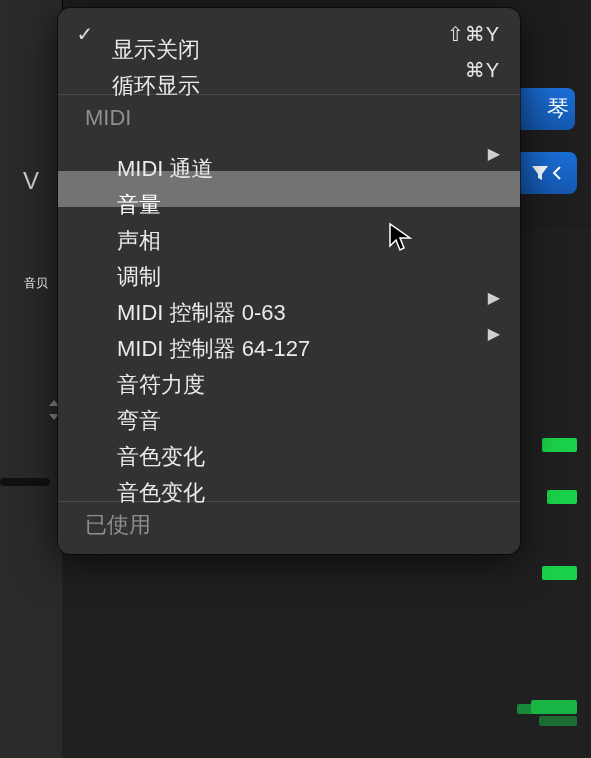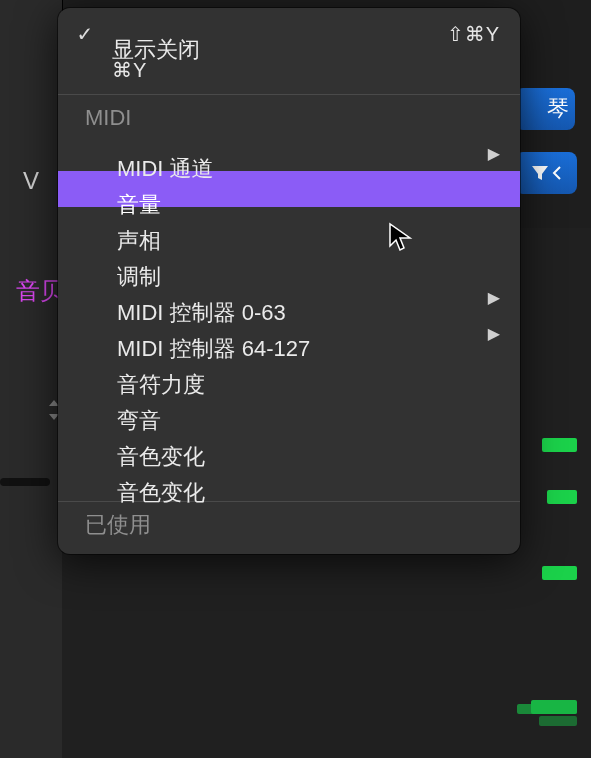--- a/index.html
+++ b/index.html
@@ -39,25 +39,25 @@
     left: 45px;
     top: 400px;
     width: 18px;
     height: 26px;
     color: #888;
     font-size: 18px;
     text-align: center;
   }
   .bg .small-text {
     position: absolute;
-    left: 16px;
+    left: 0;
     top: 275px;
     width: 48px;
-    color: #d946ef;
-    font-size: 24px;
+    color: #ffffff;
+    font-size: 12px;
     text-align: right;
   }
   .bg .pill-button {
     position: absolute;
     right: 16px;
     top: 88px;
     width: 60px;
     height: 42px;
     background: linear-gradient(#1a6ed8, #1558b0);
     border-radius: 8px;
@@ -171,21 +171,21 @@
   }
   .menu .section-label {
     padding-left: 27px;
     font-size: 22px;
     color: #8f8f8f;
     height: 34px;
     display: flex;
     align-items: center;
   }
   .menu .item.highlight {
-    background: #8b5cf6;
+    background: #737373;
     color: #ffffff;
   }
   .menu .item.highlight .label,
   .menu .item.highlight .submenu-arrow,
   .menu .item.highlight .check-col { color:#fff; }
   .menu .item.sub .check-col { width: 54px; flex-basis: 54px; }
   .menu .item.sub { padding-left: 5px; }
   .menu .item.sub .label { padding-left: 0; }
   .cursor {
     position: absolute;
@@ -231,20 +231,21 @@
 
 <div class="menu">
 
   <div class="item">
     <span class="check-col">✓</span>
     <span class="label">显示关闭</span>
     <span class="shortcut">⇧⌘Y</span>
   </div>
   <div class="item">
     <span class="check-col"></span>
+    <span class="label">循环显示</span>
     <span class="shortcut">⌘Y</span>
   </div>
 
   <div class="separator"></div>
 
   <div class="section-label">MIDI</div>
 
   <div class="item sub">
     <span class="check-col"></span>
     <span class="label">MIDI 通道</span>

